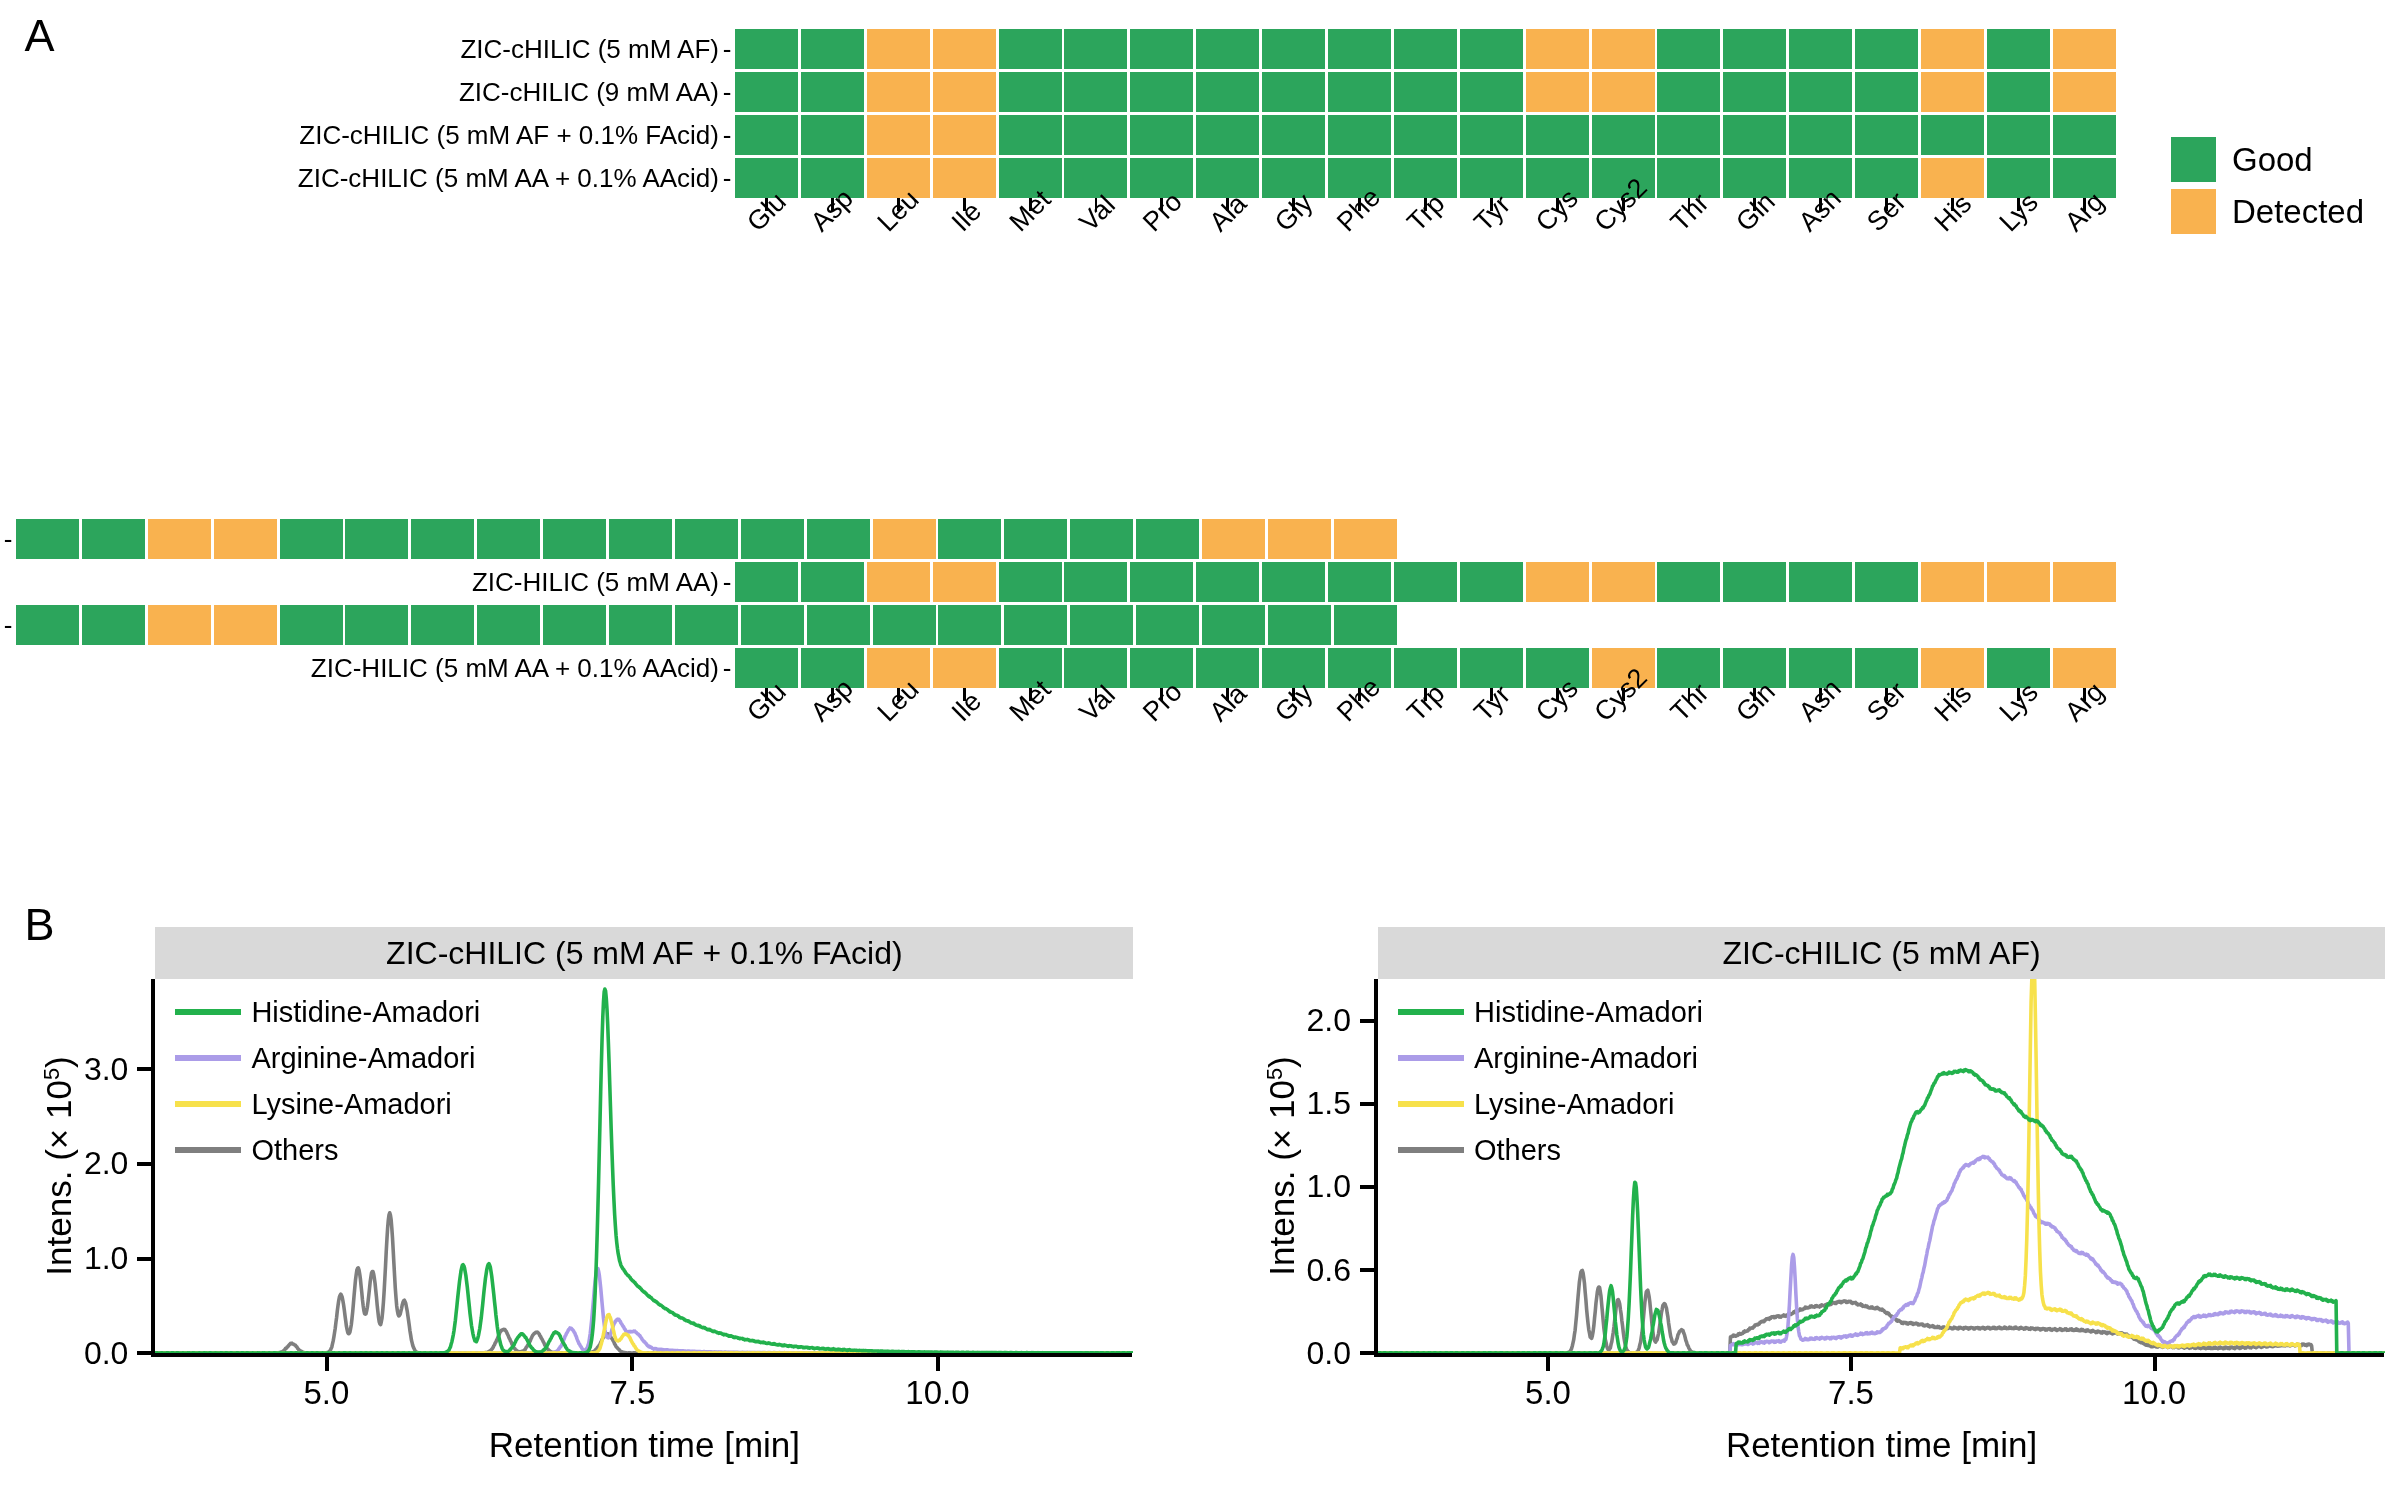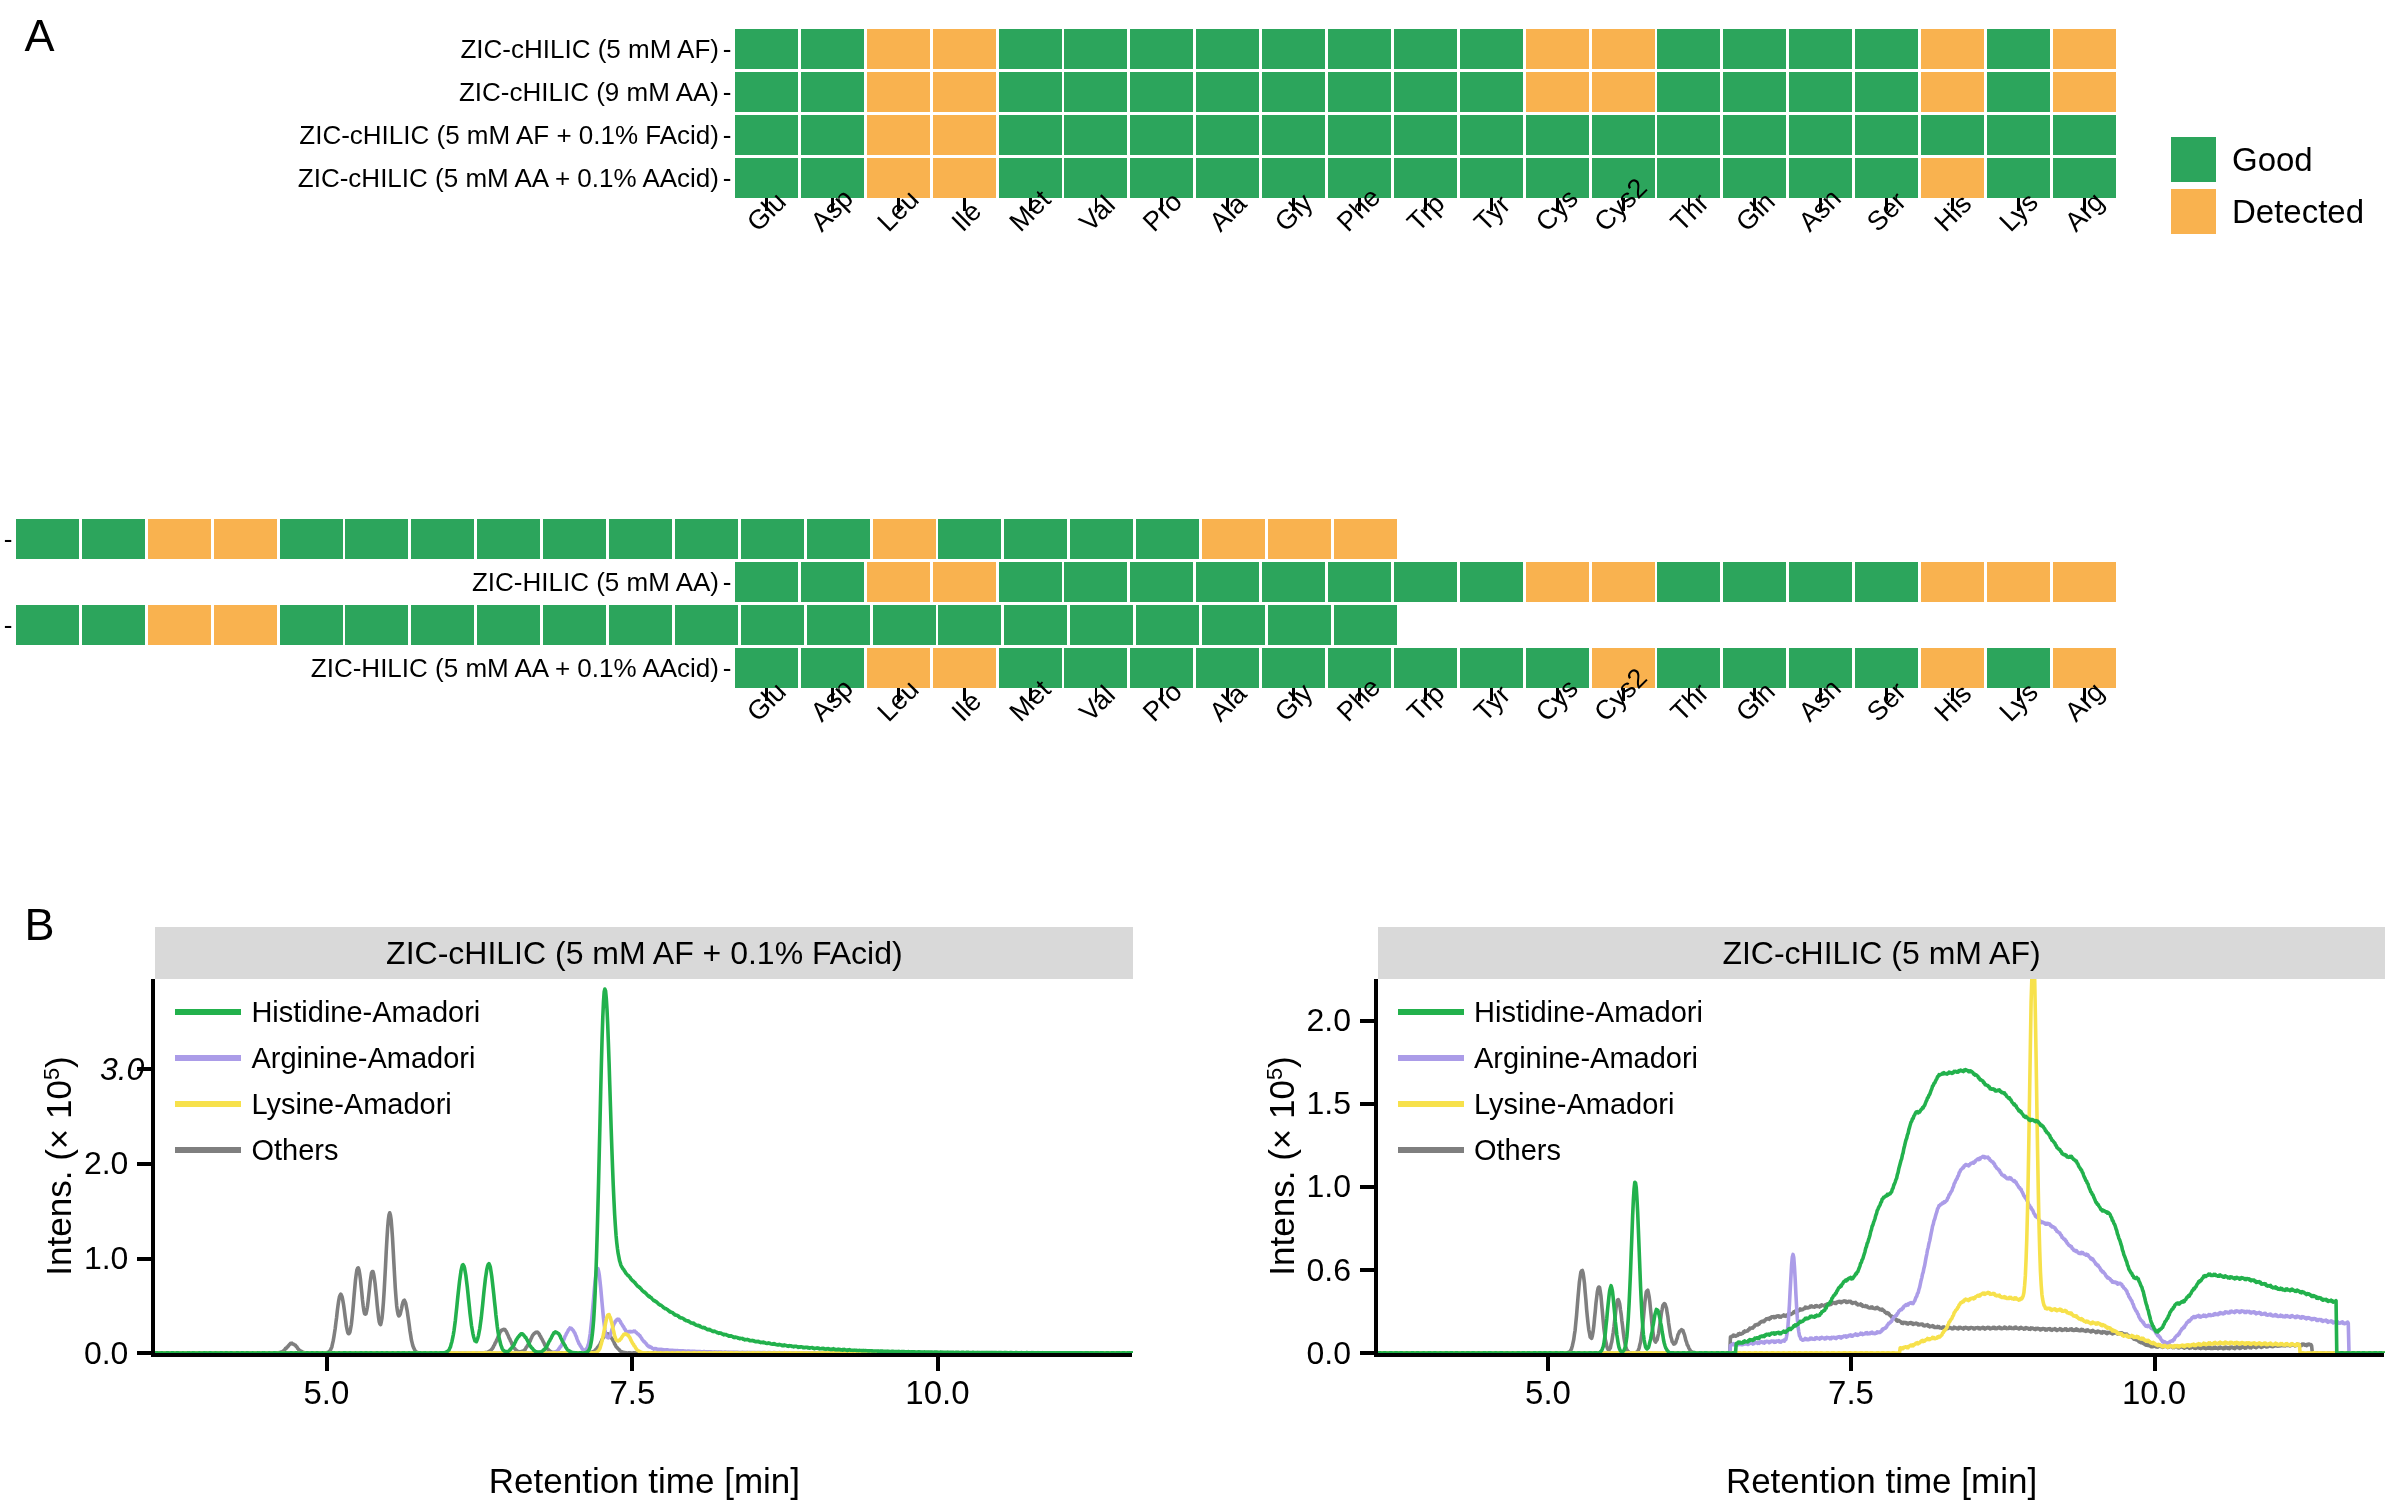--- a/index.html
+++ b/index.html
@@ -78,21 +78,20 @@
   }
   .ytick-mark{position:absolute;width:14.4px;height:3.6px;background:#000;}
   .xtick-mark{position:absolute;width:3.6px;height:14.4px;background:#000;}
   .xtick-label{
     position:absolute;font-size:33px;text-align:center;
     transform:translateX(-50%);white-space:nowrap;
   }
   .axis-title-x{
     position:absolute;font-size:35px;text-align:center;width:100%;
     white-space:nowrap;
-    margin-top:36px;
   }
   .axis-title-y{
     position:absolute;font-size:35px;white-space:nowrap;
     transform-origin:center center;
   }
 
   
   .clegend{position:absolute;left:20px;top:13px;}
   .clegend-item{display:flex;align-items:center;height:46px;}
   .clegend-line{width:66px;height:6.5px;flex:0 0 auto;}
@@ -619,21 +618,21 @@
     </div>
 <div class="axis-line" style="left: 137px; top: 52px; width: 3.6px; height: 374px;"></div>
     <div class="axis-line" style="left: 137px; top: 426px; width: 981px; height: 4.3px;"></div>
     <div class="ytick-mark" style="left: 123px; top: 424px;"></div>
     <div class="ytick-label" style="left: 0px; width: 114px; top: 426px;">0.0</div>
     <div class="ytick-mark" style="left: 123px; top: 330px;"></div>
     <div class="ytick-label" style="left: 0px; width: 114px; top: 331px;">1.0</div>
     <div class="ytick-mark" style="left: 123px; top: 235px;"></div>
     <div class="ytick-label" style="left: 0px; width: 114px; top: 236px;">2.0</div>
     <div class="ytick-mark" style="left: 123px; top: 140px;"></div>
-    <div class="ytick-label" style="left: 16px; width: 114px; top: 142px; font-style: italic;">3.0</div>
+    <div class="ytick-label" style="left: 0px; width: 114px; top: 142px;">3.0</div>
     <div class="xtick-mark" style="left: 311px; top: 430px;"></div>
     <div class="xtick-label" style="left: 312px; top: 447px;">5.0</div>
     <div class="xtick-mark" style="left: 616px; top: 430px;"></div>
     <div class="xtick-label" style="left: 618px; top: 447px;">7.5</div>
     <div class="xtick-mark" style="left: 922px; top: 430px;"></div>
     <div class="xtick-label" style="left: 923px; top: 447px;">10.0</div>
     <div class="axis-title-x" style="left: 141px; width: 978px; top: 498px;">Retention time [min]</div>
     <div class="axis-title-y" style="left: 45px; top: 239px; transform: translate(-50%, -50%) rotate(-90deg);">Intens. (× 10<sup>5</sup>)</div>
     <div class="clegend" style="left: 161px; top: 62px;">
       <div class="clegend-item">

